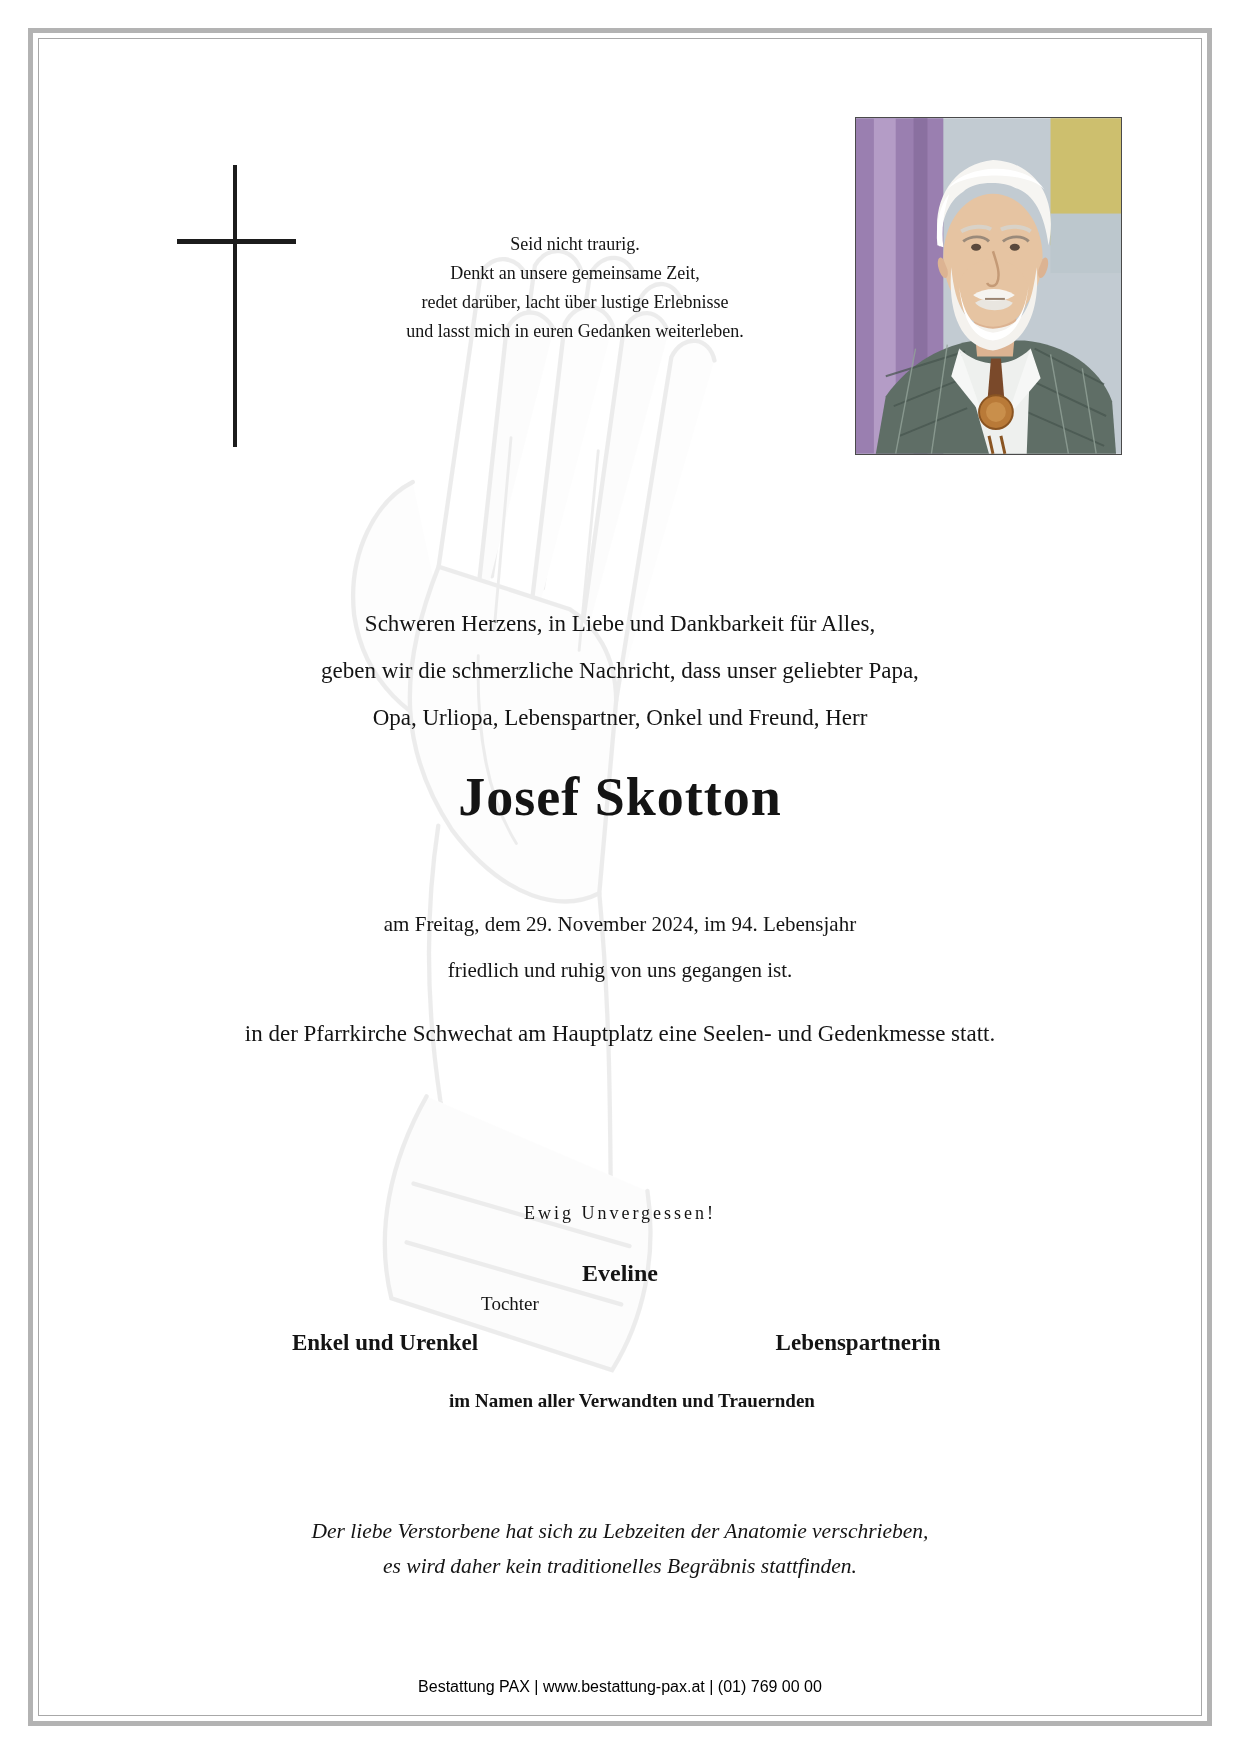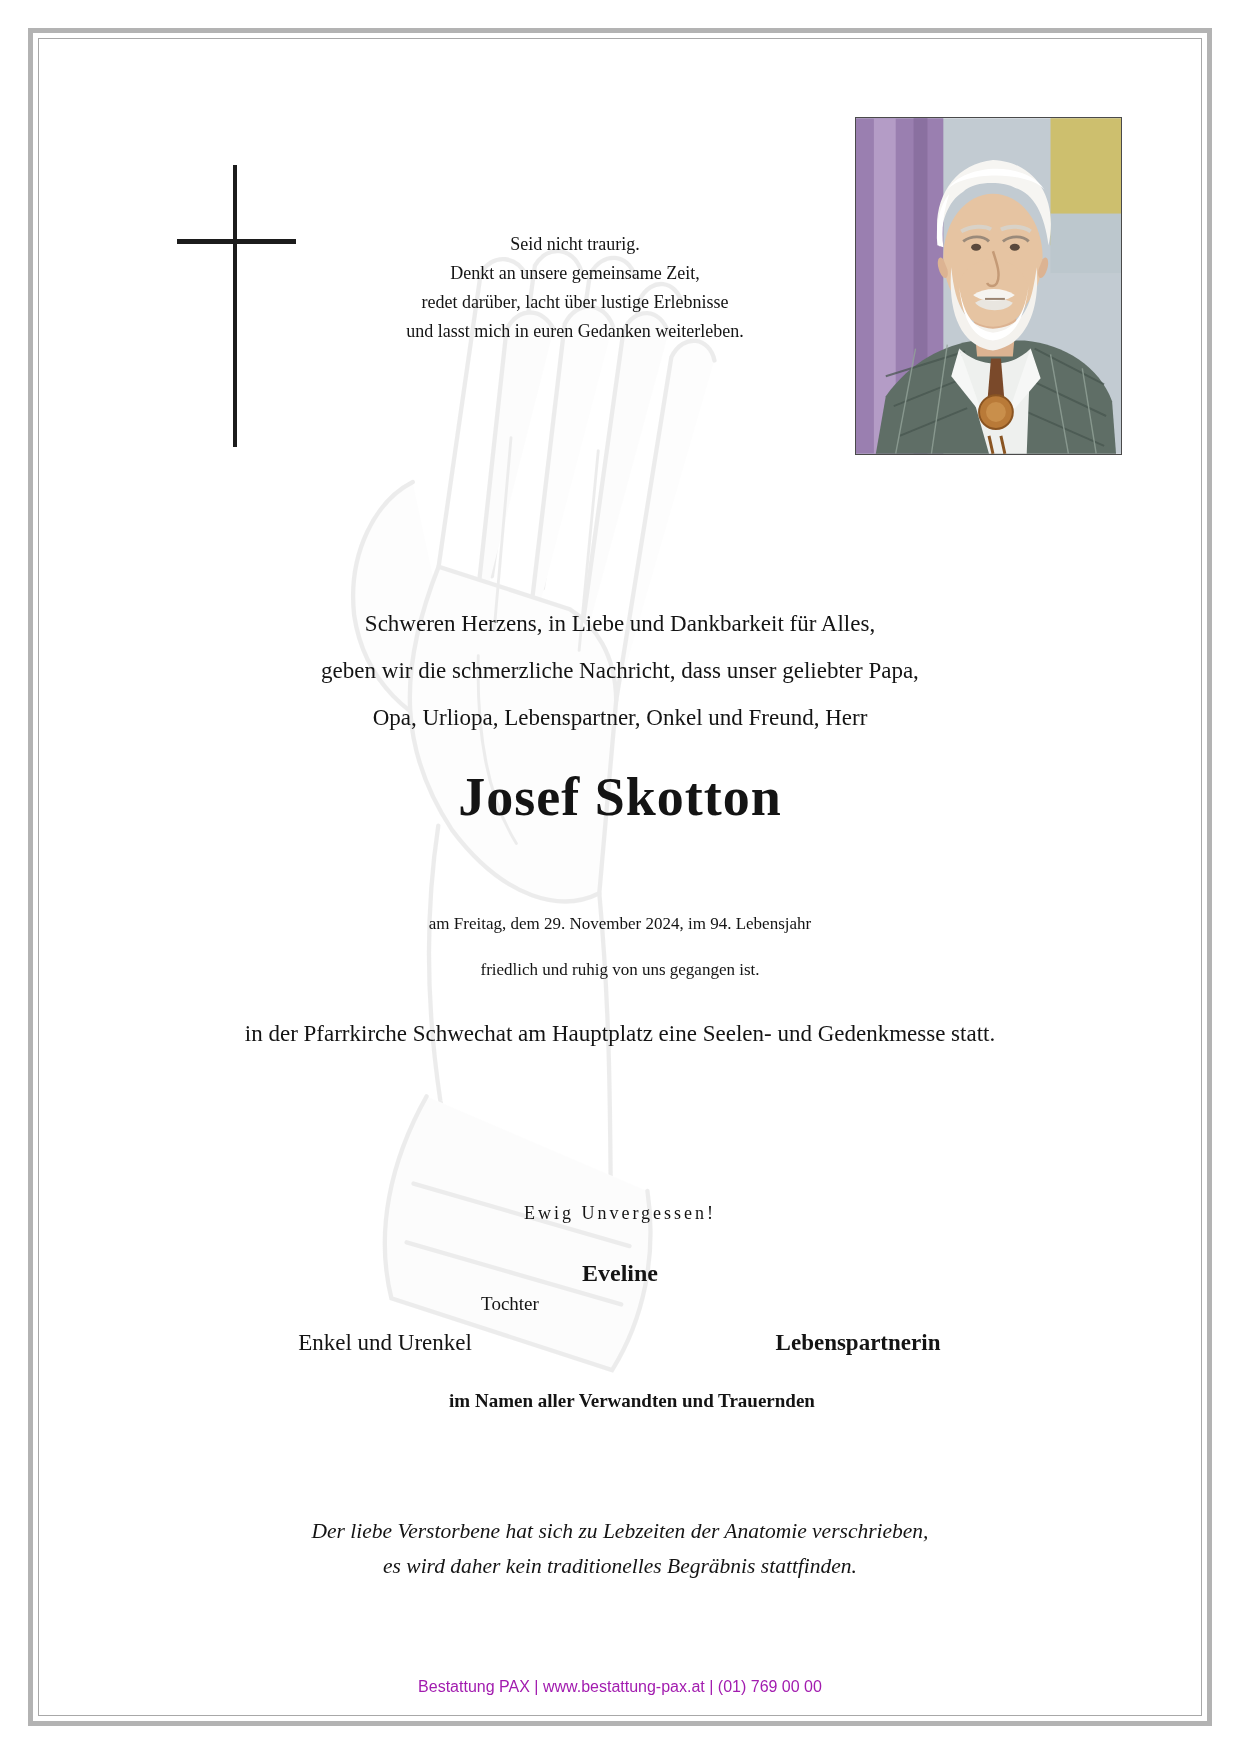--- a/index.html
+++ b/index.html
@@ -26,33 +26,33 @@
   
   .watermark{position:absolute;left:95px;top:245px;width:870px;height:1150px;opacity:0.13;pointer-events:none;}
   
   .photo{position:absolute;left:855px;top:117px;width:267px;height:338px;border:1px solid #4a4a4a;box-sizing:border-box;overflow:hidden;}
   .photo svg{display:block;width:100%;height:100%;}
   
   .txt{position:absolute;text-align:center;white-space:nowrap;}
   .quote{left:275px;top:230px;width:600px;font-size:18px;line-height:29px;}
   .intro{left:70px;top:600px;width:1100px;font-size:23px;line-height:47px;}
   .name{left:0;top:766px;width:1240px;font-size:54px;font-weight:bold;letter-spacing:1px;}
-  .death{left:70px;top:901px;width:1100px;font-size:17px;line-height:46px;}
+  .death{left:70px;top:901px;width:1100px;font-size:21px;line-height:46px;}
   .memorial{left:70px;top:1012px;width:1100px;font-size:23px;line-height:44px;}
   .farewell{left:0;top:1203px;width:1240px;font-size:18px;letter-spacing:3px;}
   .primary-name{left:0;top:1260px;width:1240px;font-size:24px;font-weight:bold;}
   .primary-rel{left:0;top:1293px;width:1020px;font-size:19px;}
-  .mourn-left{left:225px;top:1330px;width:320px;font-size:23px;font-weight:normal;text-align:center;}
+  .mourn-left{left:225px;top:1330px;width:320px;font-size:23px;font-weight:bold;text-align:center;}
   .mourn-right{left:698px;top:1330px;width:320px;font-size:23px;font-weight:bold;}
   .closing{left:0;top:1390px;width:1240px;font-size:19px;font-weight:bold;margin-left:12px;}
   .notice{left:70px;top:1514px;width:1100px;font-size:21.5px;line-height:35px;font-style:italic;}
   .footer{
     left:0;top:1678px;width:1240px;
     font-family:"Liberation Sans","DejaVu Sans",sans-serif;
-    font-size:16px;color:#a21caf;
+    font-size:16px;color:#000000;
   }
 </style>
 </head>
 <body>
 
 <div class="page">
 
   <div class="frame-outer"></div>
   <div class="frame-inner"></div>
 

